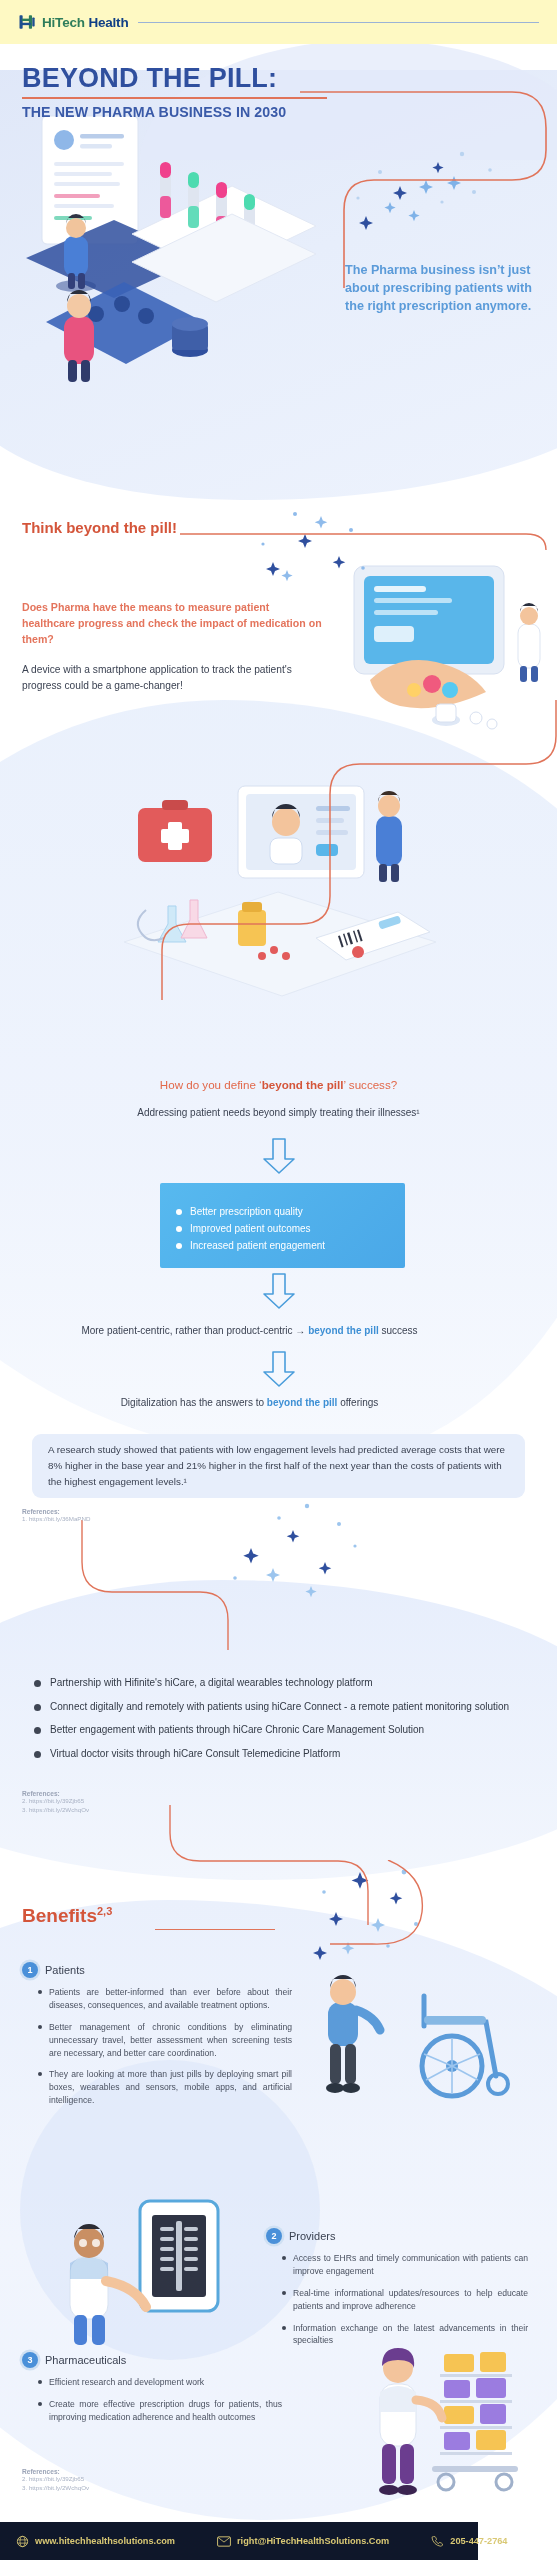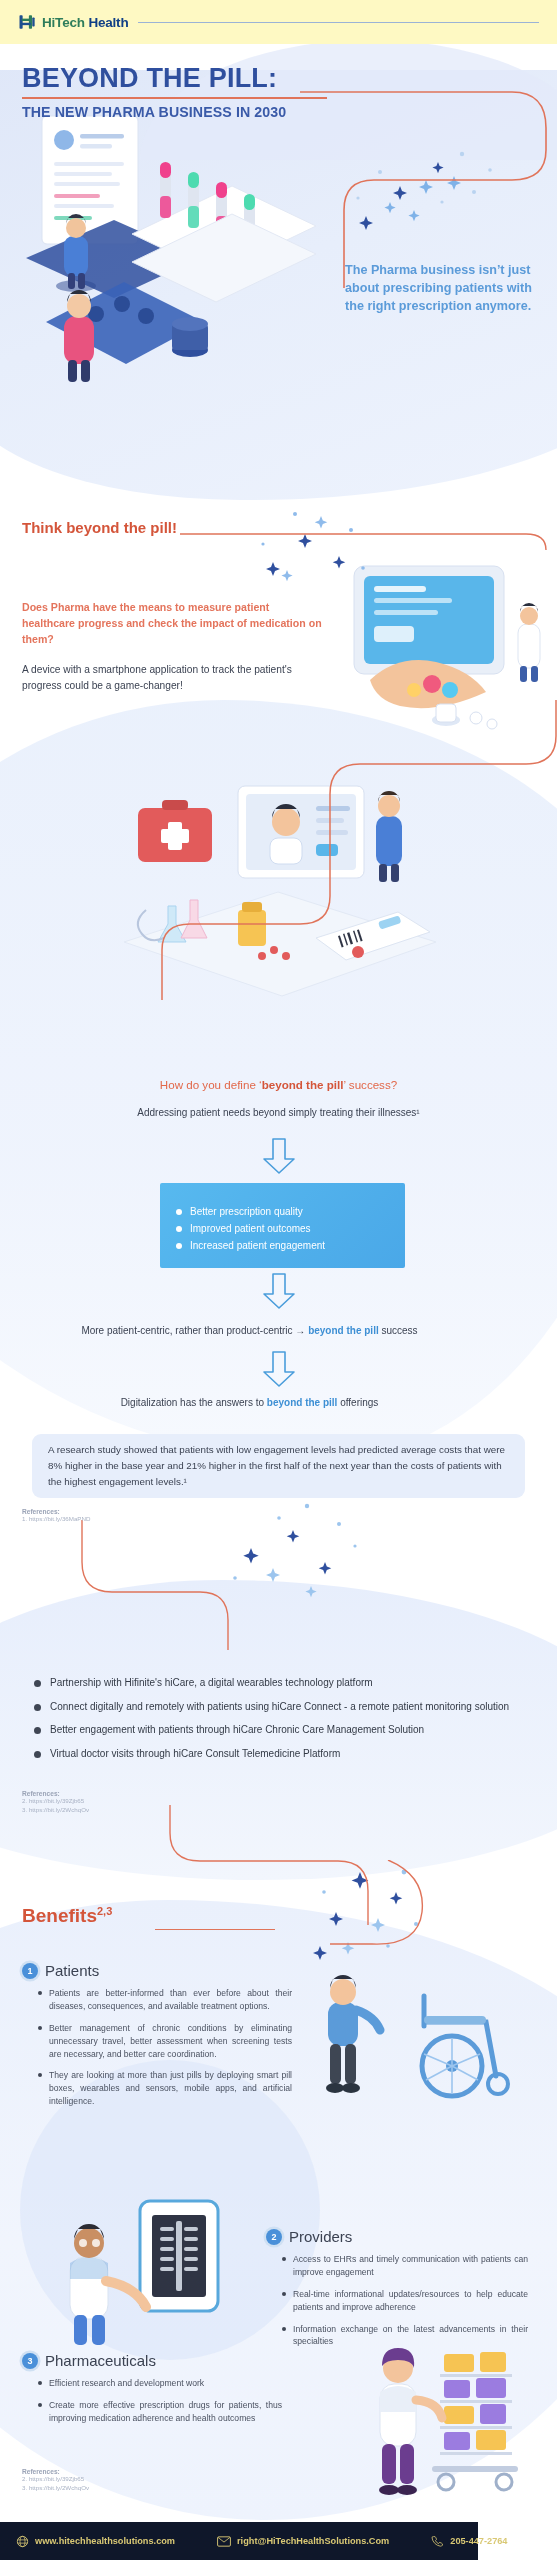--- a/index.html
+++ b/index.html
@@ -169,21 +169,21 @@
   }
   .bgroup { position: absolute; z-index: 30; }
   .bhead { display: flex; align-items: center; gap: 7px; margin-bottom: 8px; }
   .bnum {
     width: 16px; height: 16px; border-radius: 50%;
     background: #4a90d9; color: #fff; font-size: 9px; font-weight: 700;
     display: flex; align-items: center; justify-content: center;
     box-shadow: 0 0 0 2.5px #cfe0f3;
     flex: 0 0 auto;
   }
-  .blabel { font-size: 15px; color: #3b4252; }
+  .blabel { font-size: 11px; color: #3b4252; }
   .bgroup ul { list-style: none; padding-left: 16px; }
   .bgroup li {
     position: relative; padding-left: 11px; margin-bottom: 9px;
     font-size: 8.6px; line-height: 1.5; color: #4a5160; text-align: justify;
   }
   .bgroup li:before {
     content:""; position:absolute; left: 0; top: 4px;
     width: 4px; height: 4px; border-radius: 50%; background: #3f4654;
   }
 

